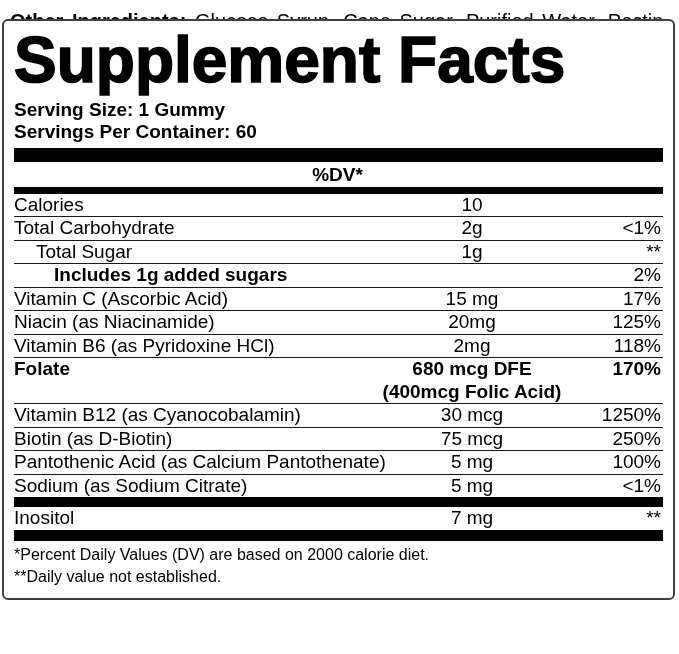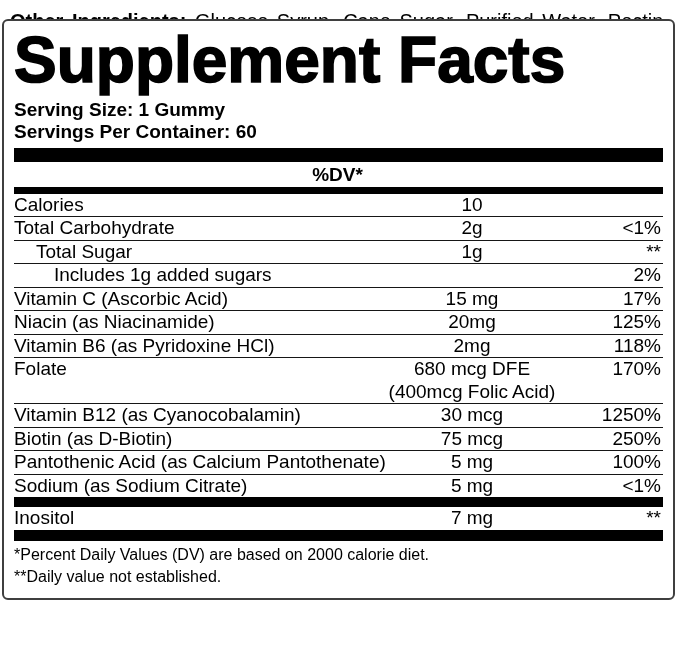--- a/index.html
+++ b/index.html
@@ -23,24 +23,24 @@
   .bar-c{height:10px;}
   .bar-d{height:11px;}
 
   .dv-header{font-size:19px;font-weight:700;text-align:center;padding:3px 2px 2px 0;line-height:20px;}
 
   .row{position:relative;min-height:22.5px;line-height:22px;font-size:19px;
        border-bottom:1.5px solid #161616;}
   .row.no-line{border-bottom:none;}
   .row .name{display:inline-block;white-space:nowrap;}
   .row.indent-1 .name{padding-left:22px;}
-  .row.indent-2 .name{padding-left:40px;}
+  .row.indent-2 .name{padding-left:40px;font-weight:bold;}
   .row .amt{position:absolute;left:328px;top:0;width:260px;text-align:center;}
   .row .dv{position:absolute;right:2px;top:0;text-align:right;}
-  .row.double{min-height:45px;}
+  .row.double{min-height:45px;font-weight:bold;}
   .amt-line{display:block;line-height:22.5px;}
 
   .footnote{font-size:16px;line-height:22.5px;}
   .footnote.first{margin-top:3px;}
 
   .other{margin:8px 10px 0 10px;font-size:20px;line-height:27px;
          text-align:justify;}
   .other .b{font-weight:700;}
 </style>
 </head>

